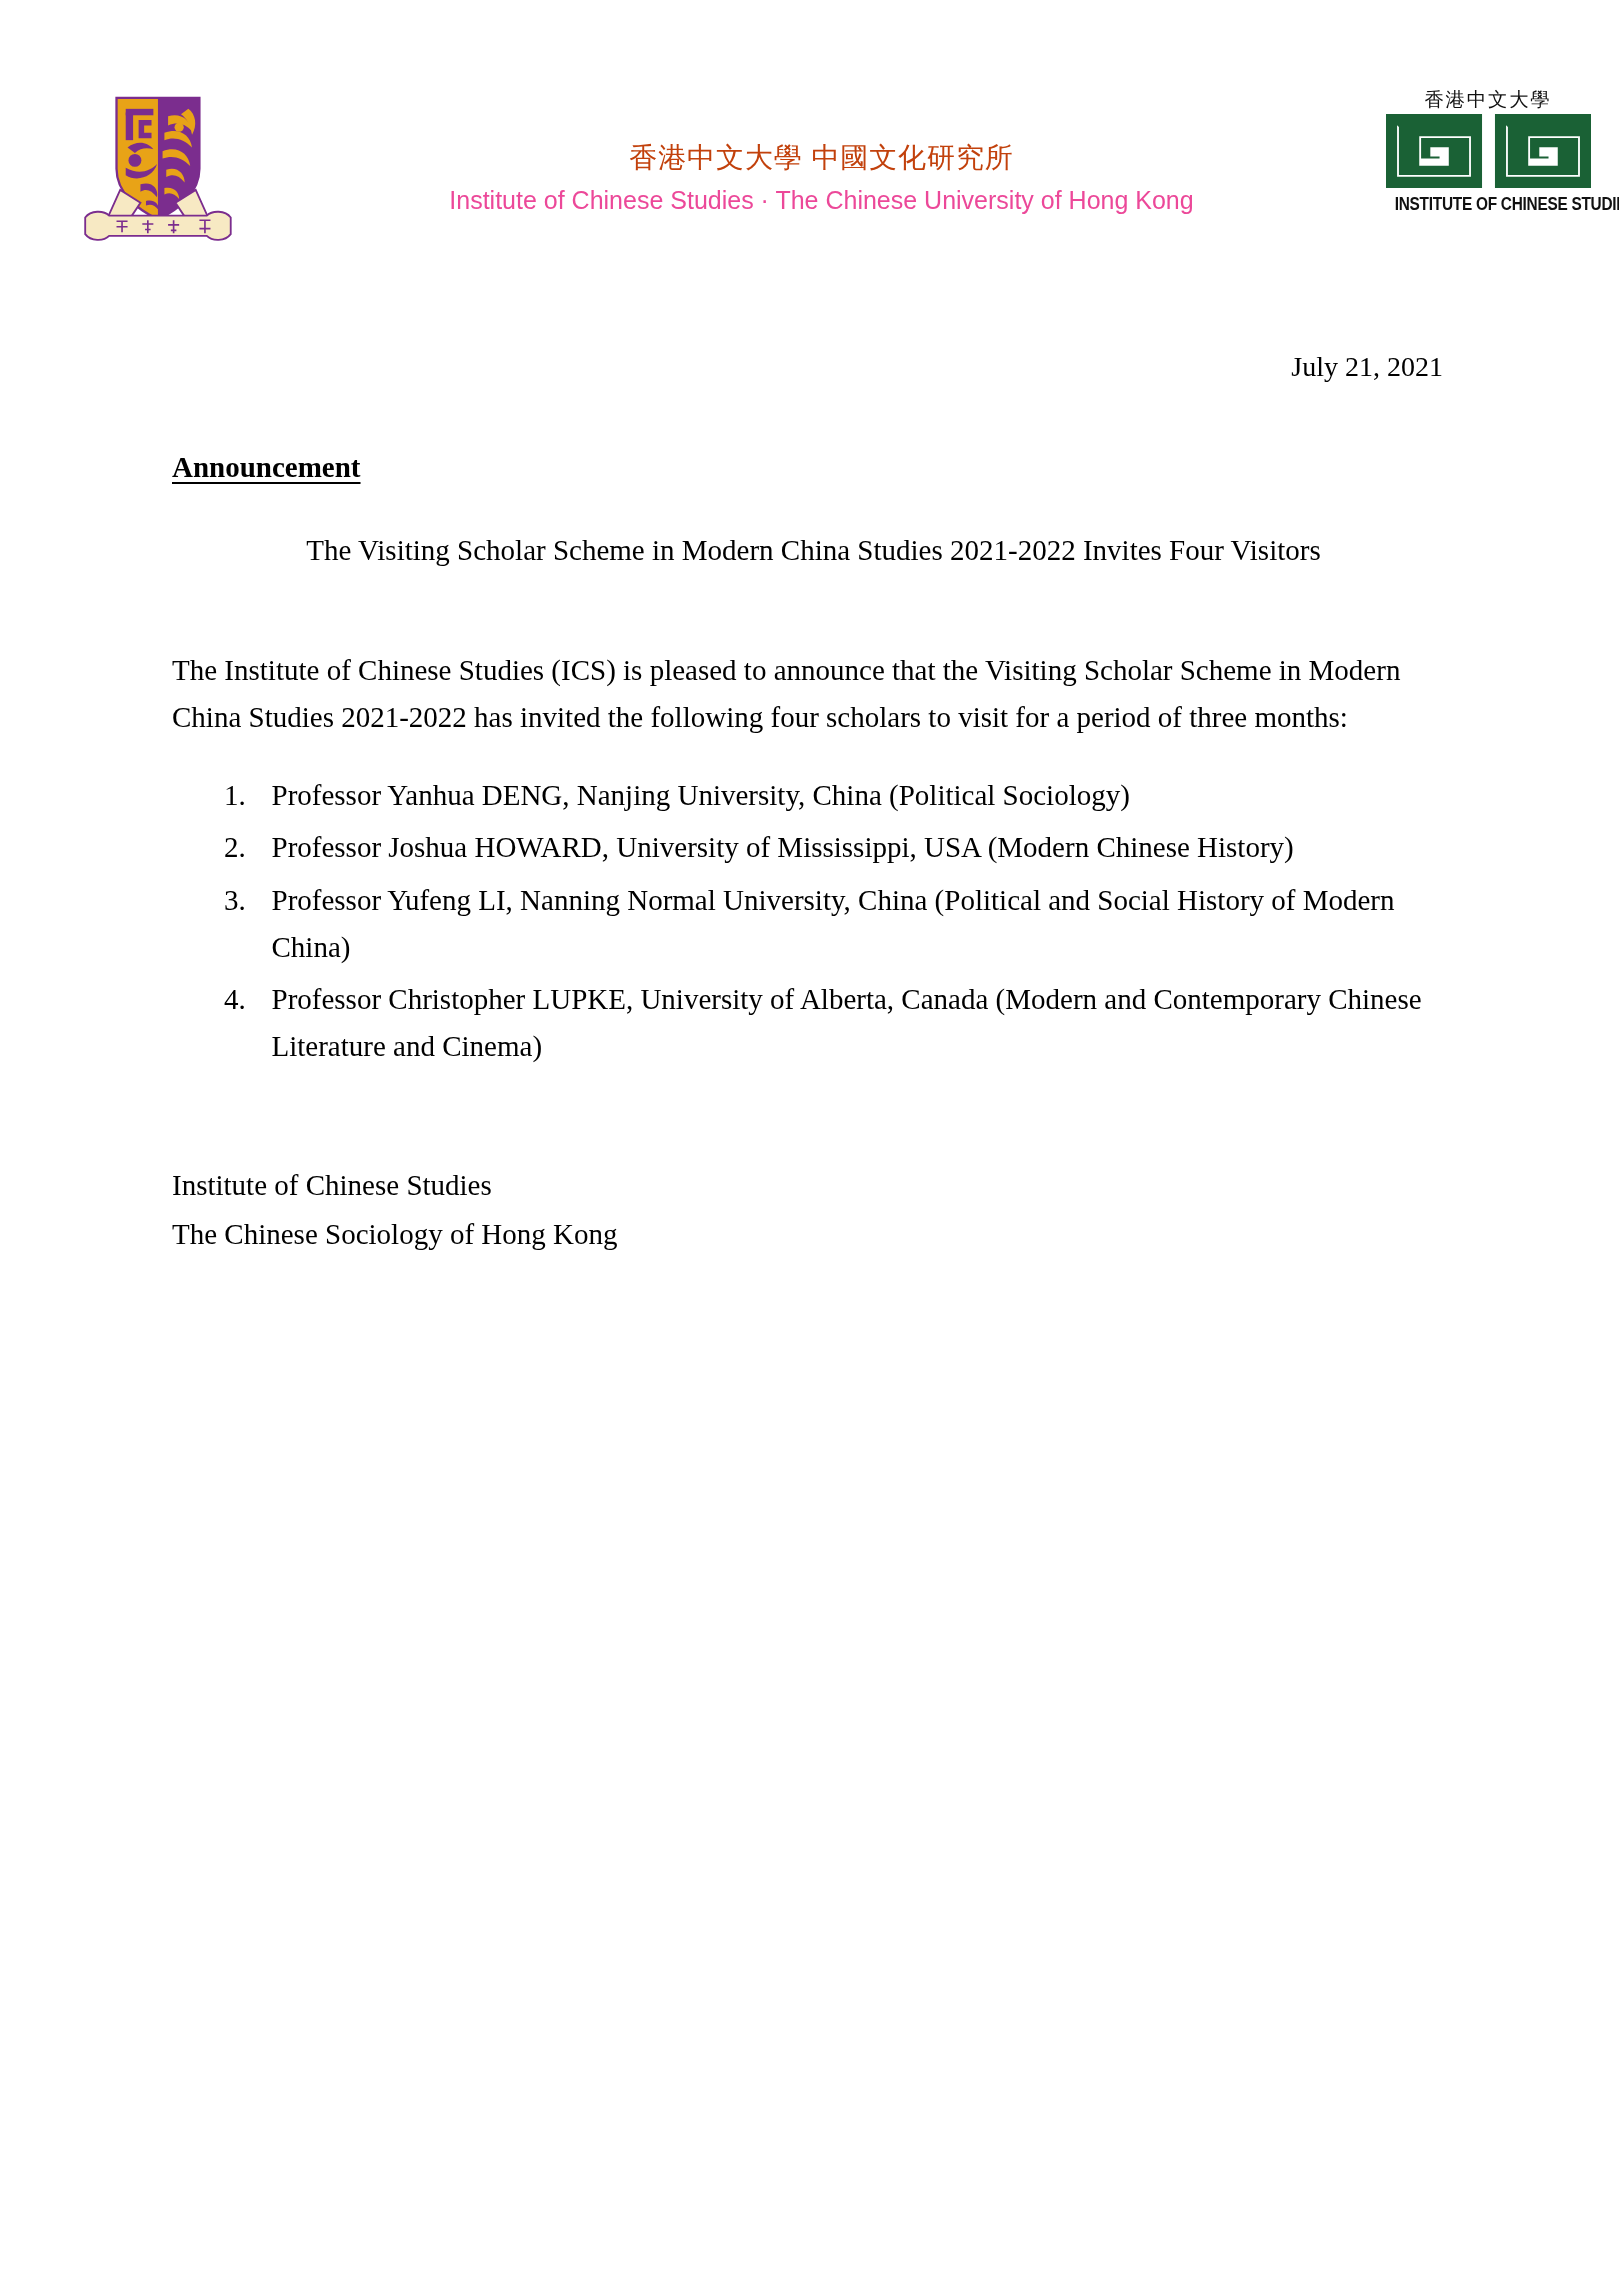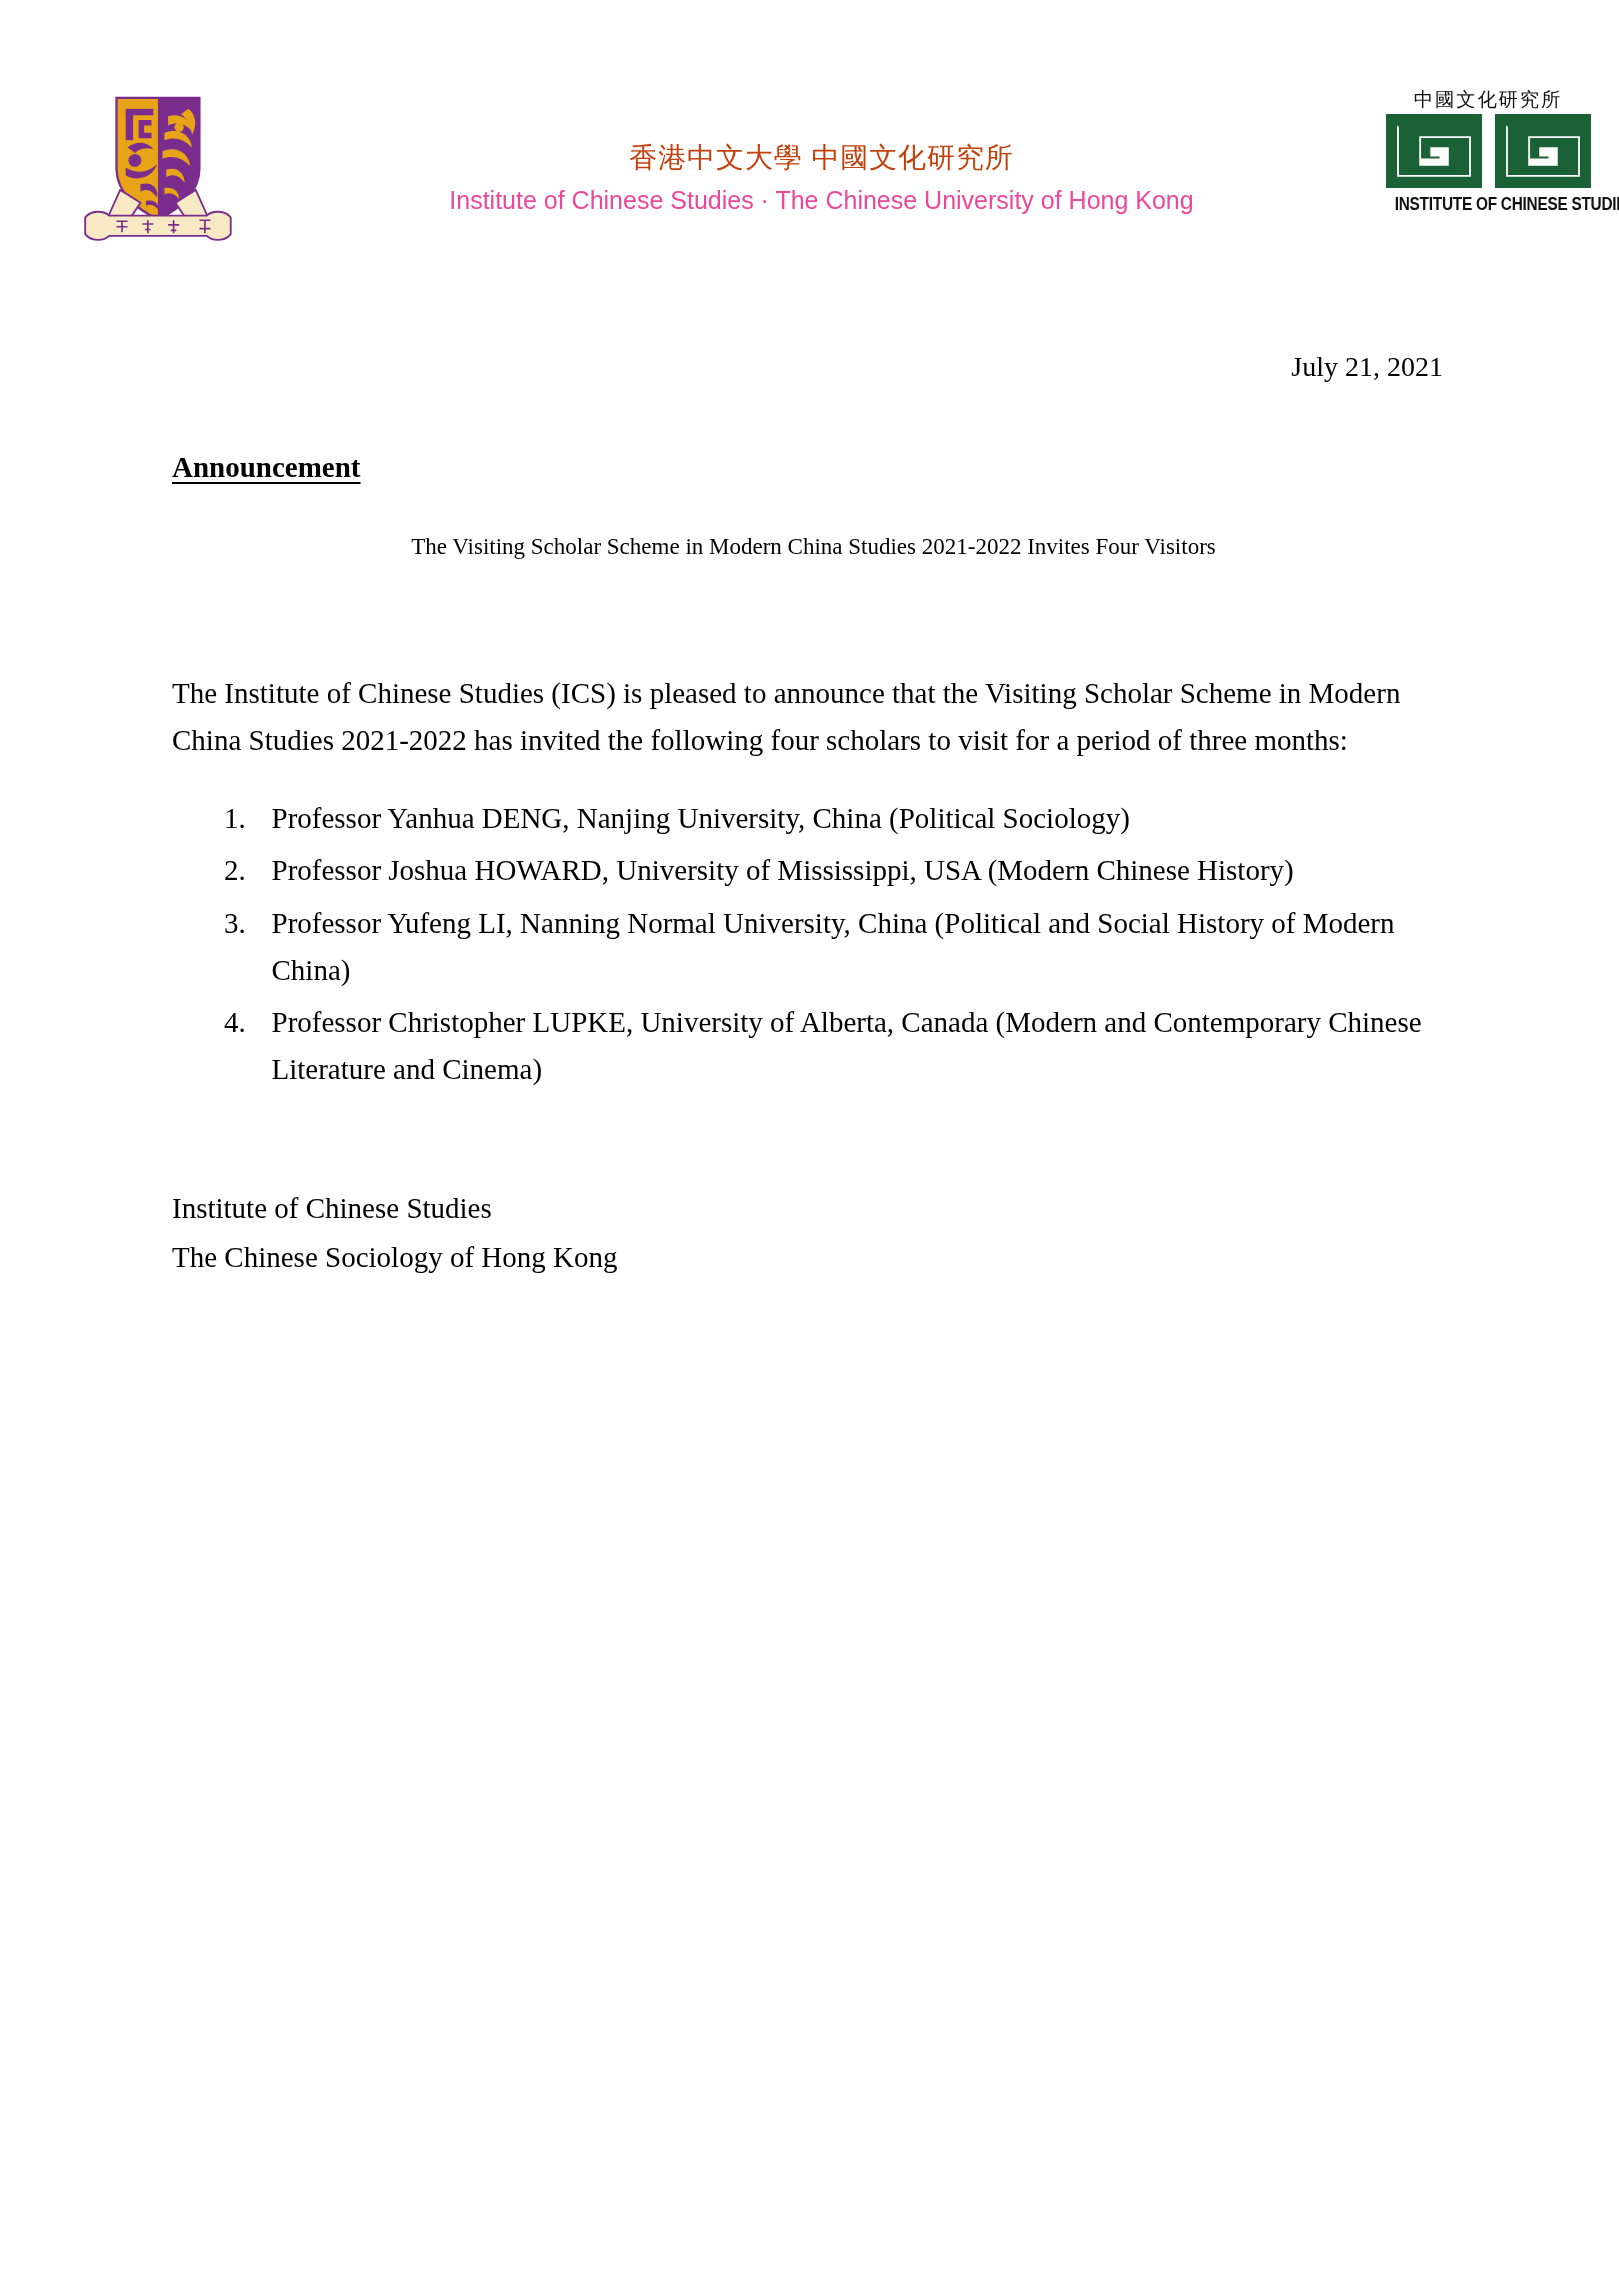--- a/index.html
+++ b/index.html
@@ -117,22 +117,22 @@
     text-align: left;
     font-size: 29px;
     font-weight: bold;
     text-decoration: underline;
     text-underline-offset: 4.6px;
     margin-bottom: 50px;
   }
 
   .doc-subtitle {
     text-align: center;
-    font-size: 23px;
-    margin-bottom: 110px;
+    font-size: 29px;
+    margin-bottom: 80px;
   }
 
   .para {
     font-size: 29px;
     line-height: 1.62;
     text-align: left;
     margin: 0 0 31px 0;
   }
 
   .scholar-list {
@@ -209,21 +209,21 @@
         </g>
       </svg>
     </div>
 
     <div class="header-text">
       <div class="header-cn">香港中文大學 中國文化研究所</div>
       <div class="header-en">Institute of Chinese Studies · The Chinese University of Hong Kong</div>
     </div>
 
     <div class="ics-logo">
-      <div class="ics-logo-cn">中國文化研究所</div>
+      <div class="ics-logo-cn">香港中文大學</div>
       <svg class="ics-meander" viewBox="0 0 222 80" xmlns="http://www.w3.org/2000/svg">
         <g fill="#1A6135">
 
           <path d="M0 0 H104 V80 H0 Z
                    M12 12 V68 H92 V24 H36 V56 H68 V36 H48 V46 H58 V48 H38 V26 H90 V66 H14 V14 Z" fill-rule="evenodd"></path>
 
           <path d="M118 0 H222 V80 H118 Z
                    M130 12 V68 H210 V24 H154 V56 H186 V36 H166 V46 H176 V48 H156 V26 H208 V66 H132 V14 Z" fill-rule="evenodd"></path>
         </g>
       </svg>

